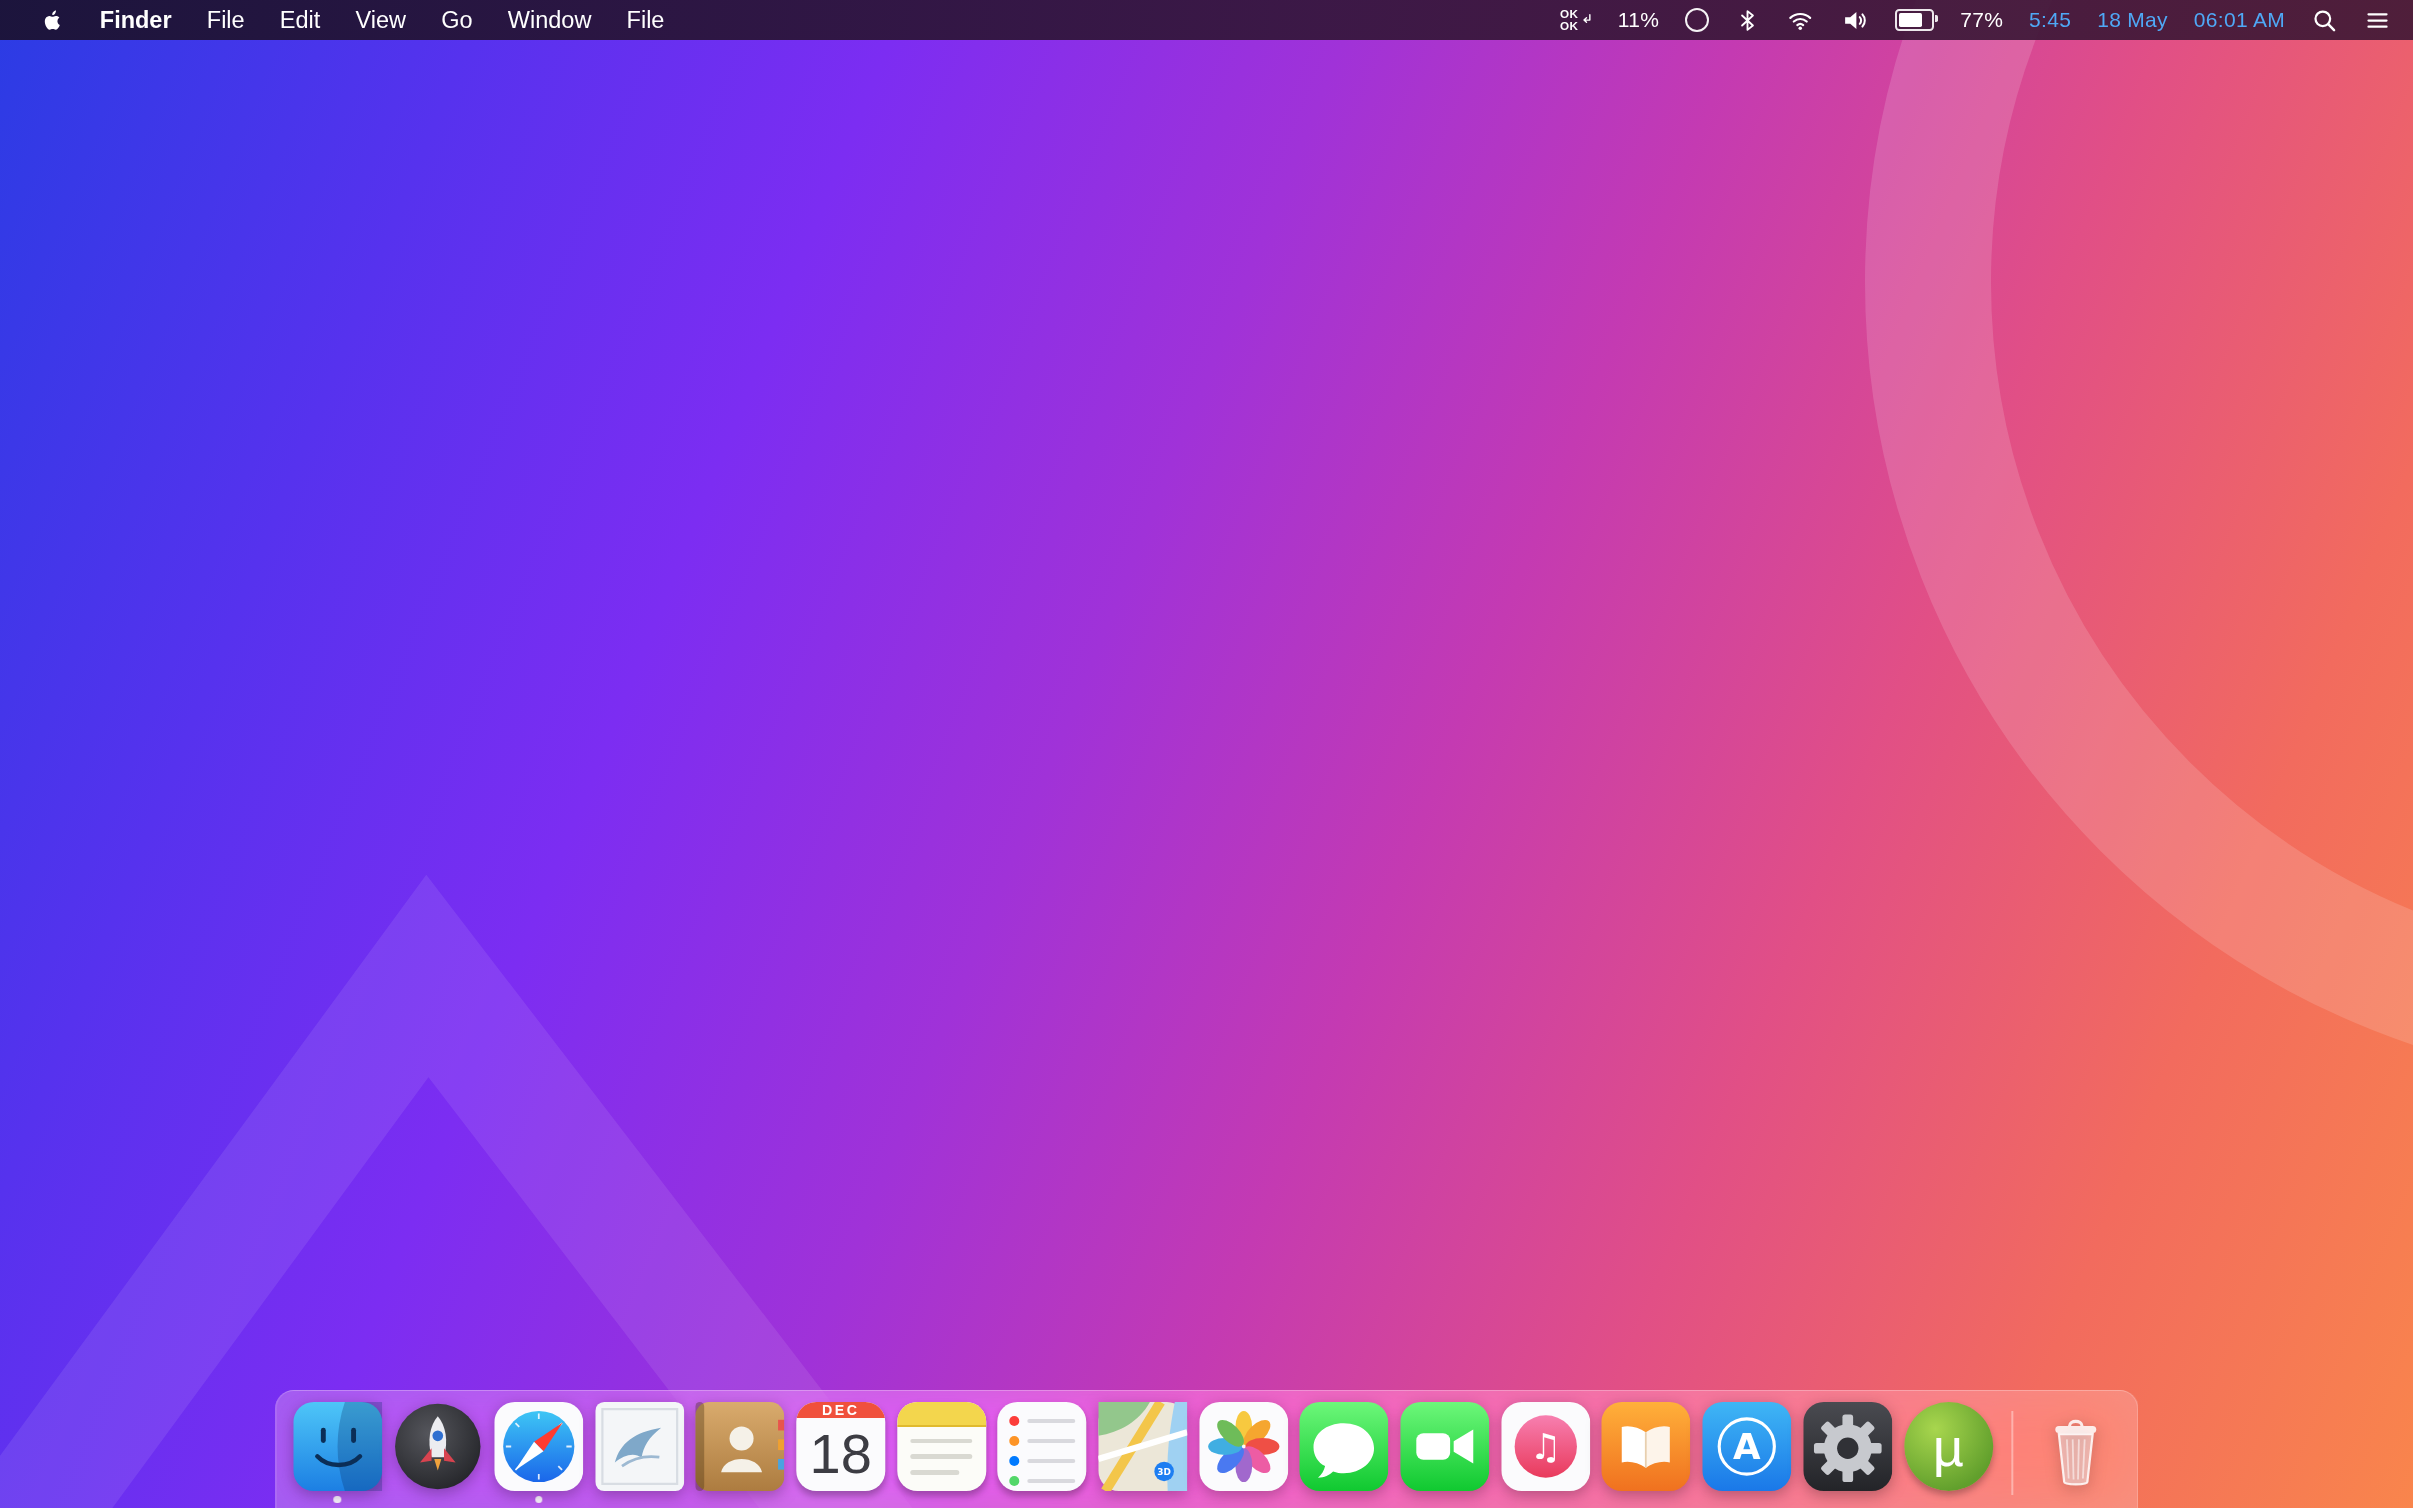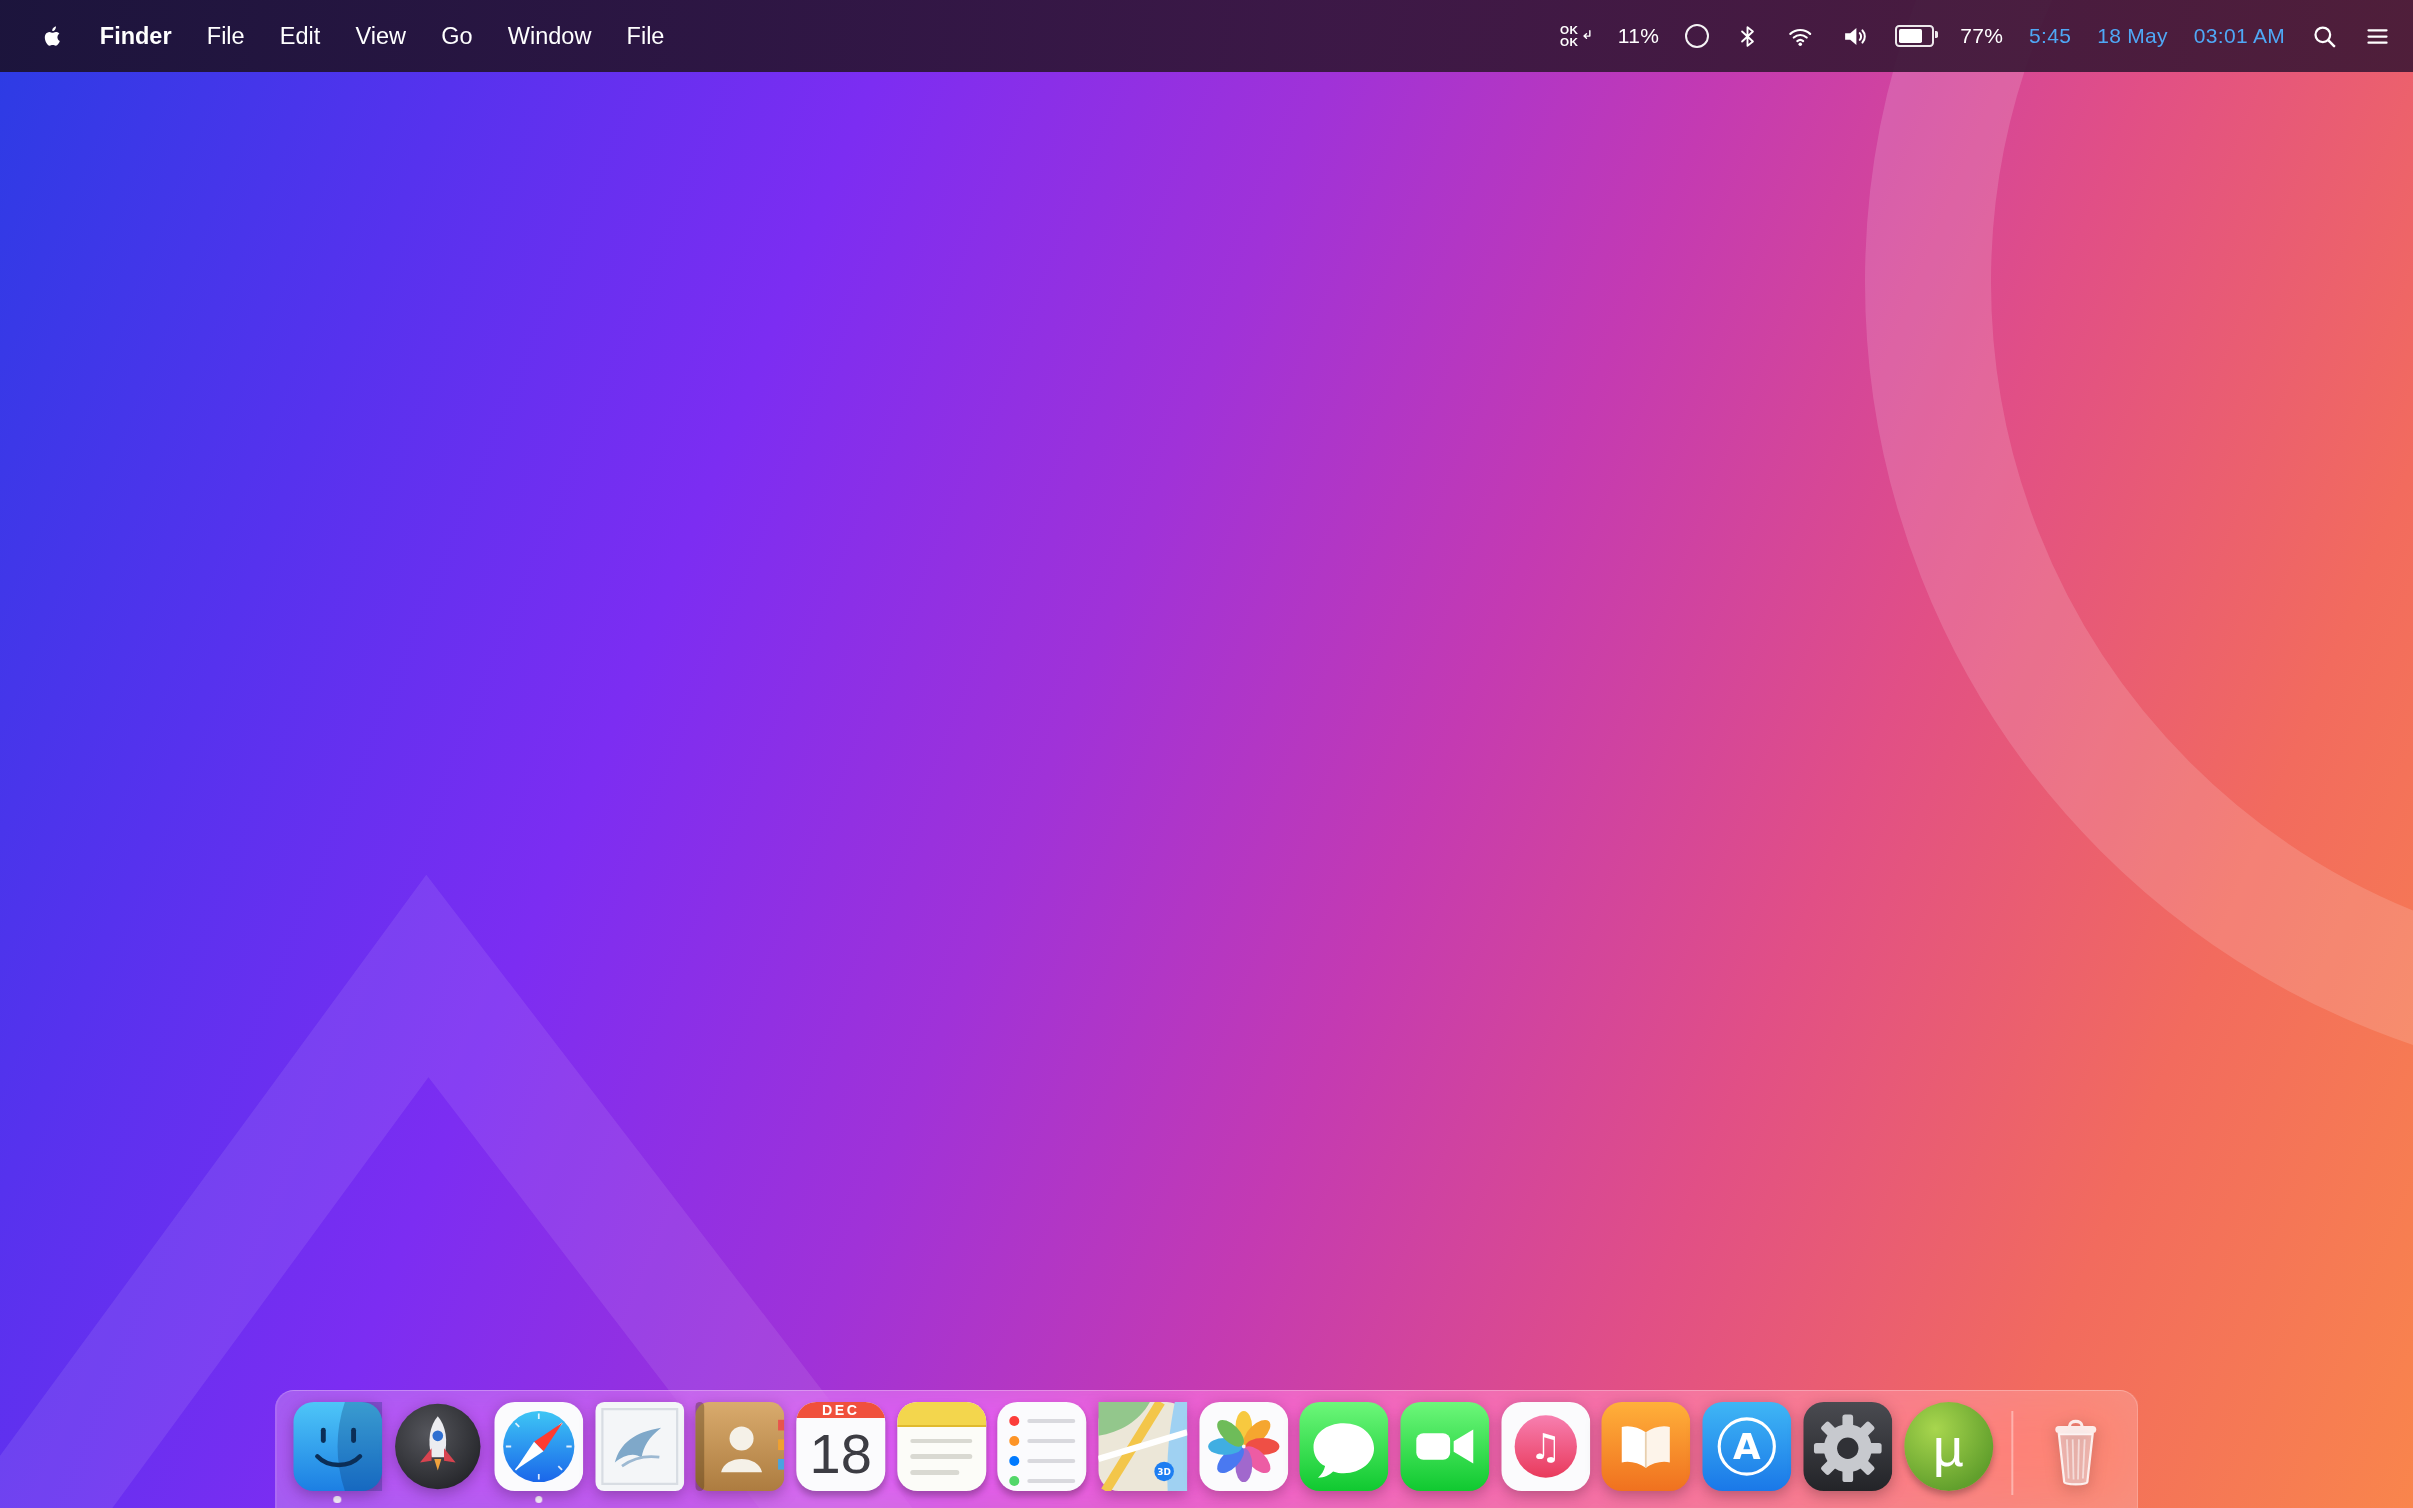--- a/index.html
+++ b/index.html
@@ -10,21 +10,21 @@
   .wallpaper{position:absolute;inset:0;
     background:linear-gradient(112deg,
       #2b3ce4 0%, #5632ee 16%, #7c2df2 30%, #a032d8 45%,
       #c43ab2 58%, #e14f86 72%, #f26b5e 86%, #f9854c 100%);}
   .ring{position:absolute;left:1865px;top:-523px;width:1358px;height:1358px;
     border:126px solid rgba(255,255,255,0.15);border-radius:50%;}
   .chevron{position:absolute;left:0;top:0;}
 
   
   .menubar{position:absolute;top:0;left:0;right:0;height:40px;z-index:20;
-    display:flex;align-items:center;padding:16px 22px;
+    display:flex;align-items:center;padding:0 22px;
     background:linear-gradient(90deg, rgba(27,18,50,0.94) 0%, rgba(52,22,58,0.92) 55%, rgba(66,25,54,0.92) 100%);
     color:#fff;font-size:23.5px;gap:37px;}
   .mb-left{display:flex;align-items:center;}
   .mb-item{padding:0 17.6px;height:40px;display:flex;align-items:center;cursor:default;}
   .mb-item.bold{font-weight:700;}
   .apple-svg{width:25px;height:25px;display:block;}
   .mb-right{margin-left:auto;display:flex;align-items:center;}
   .status{margin-left:26px;display:flex;align-items:center;height:40px;}
   .status.txt{font-size:21px;letter-spacing:0.3px;}
   .status.txt.blue{color:#4fa8f6;}
@@ -159,21 +159,21 @@
 
       <div class="status">
         <div class="battery">
           <div class="level"></div>
         </div>
       </div>
 
       <div class="status txt">77%</div>
       <div class="status txt blue">5:45</div>
       <div class="status txt blue">18 May</div>
-      <div class="status txt blue">03:01 AM</div>
+      <div class="status txt blue">06:01 AM</div>
 
       <div class="status">
         <svg width="27" height="27" viewBox="0 0 24 24">
           <circle cx="10.5" cy="10.5" r="6.5" fill="none" stroke="#fff" stroke-width="2"></circle>
           <line x1="15.3" y1="15.3" x2="20.5" y2="20.5" stroke="#fff" stroke-width="2.2" stroke-linecap="round"></line>
         </svg>
       </div>
 
       <div class="status">
         <svg width="27" height="27" viewBox="0 0 24 24">

